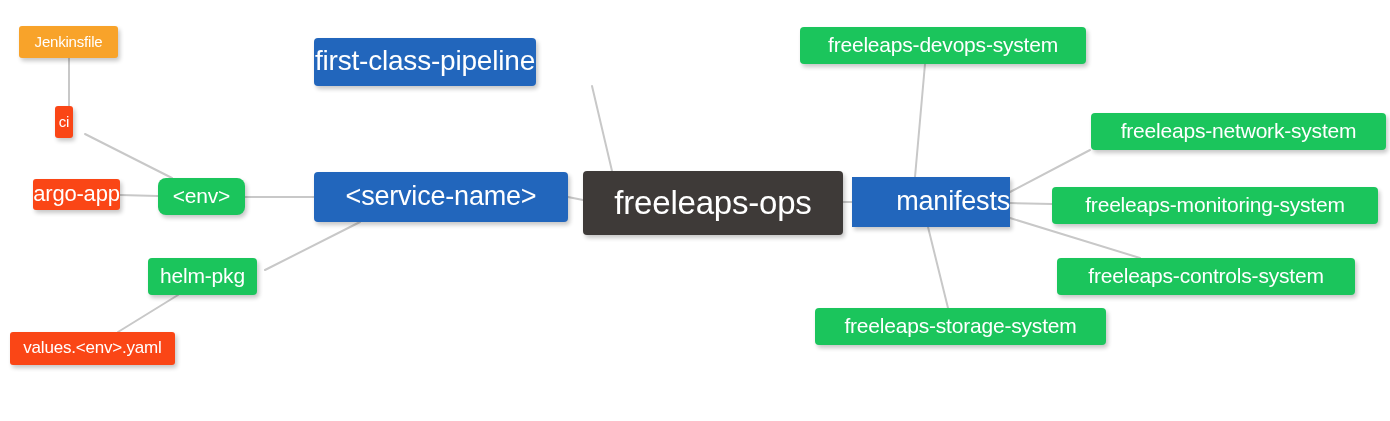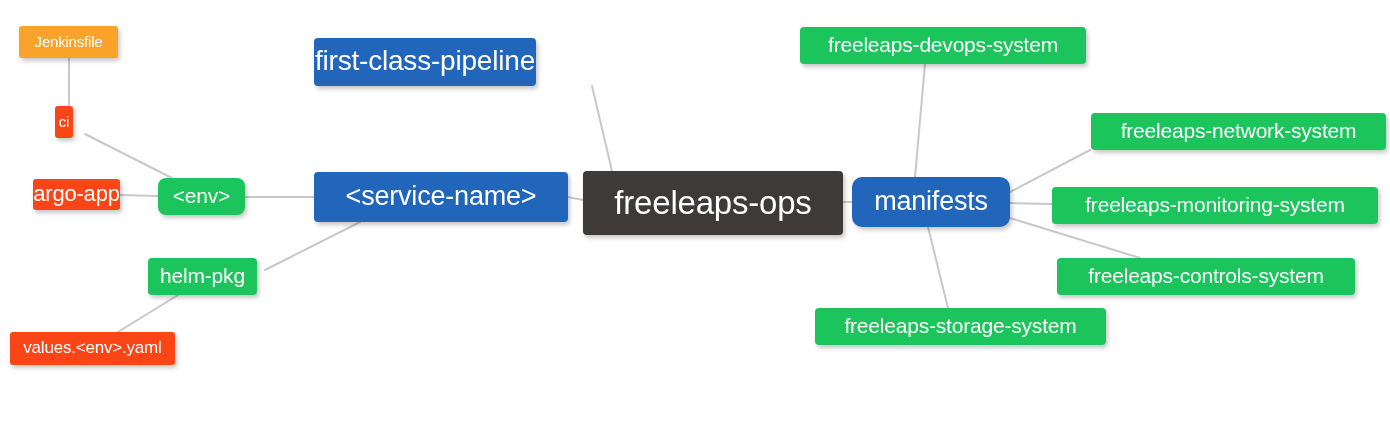--- a/index.html
+++ b/index.html
@@ -67,21 +67,21 @@
   <div id="node-layer">
       <div class="node" style="left: 583px; top: 171px; width: 260px; height: 64px; background: rgb(62, 58, 56); font-size: 33px; border-radius: 4px; color: rgb(255, 255, 255);">
         <span class="node-label">freeleaps-ops</span>
       </div>
       <div class="node" style="left: 314px; top: 38px; width: 222px; height: 48px; background: rgb(34, 102, 188); font-size: 28px; border-radius: 4px; color: rgb(255, 255, 255);">
         <span class="node-label">first-class-pipeline</span>
       </div>
       <div class="node" style="left: 314px; top: 172px; width: 254px; height: 50px; background: rgb(34, 102, 188); font-size: 27px; border-radius: 4px; color: rgb(255, 255, 255);">
         <span class="node-label">&lt;service-name&gt;</span>
       </div>
-      <div class="node" style="left: 852px; top: 177px; width: 158px; height: 50px; background: rgb(34, 102, 188); font-size: 27px; border-radius: 10px; color: rgb(255, 255, 255);">
+      <div class="node" style="left: 852px; top: 177px; width: 158px; height: 50px; background: rgb(34, 102, 188); font-size: 27px; border-radius: 0; color: rgb(255, 255, 255); justify-content: flex-end;">
         <span class="node-label">manifests</span>
       </div>
       <div class="node" style="left: 158px; top: 178px; width: 87px; height: 37px; background: rgb(27, 197, 92); font-size: 21px; border-radius: 8px; color: rgb(255, 255, 255);">
         <span class="node-label">&lt;env&gt;</span>
       </div>
       <div class="node" style="left: 148px; top: 258px; width: 109px; height: 37px; background: rgb(27, 197, 92); font-size: 21px; border-radius: 4px; color: rgb(255, 255, 255);">
         <span class="node-label">helm-pkg</span>
       </div>
       <div class="node" style="left: 55px; top: 106px; width: 18px; height: 32px; background: rgb(250, 70, 22); font-size: 15px; border-radius: 3px; color: rgb(255, 255, 255);">
         <span class="node-label">ci</span>

